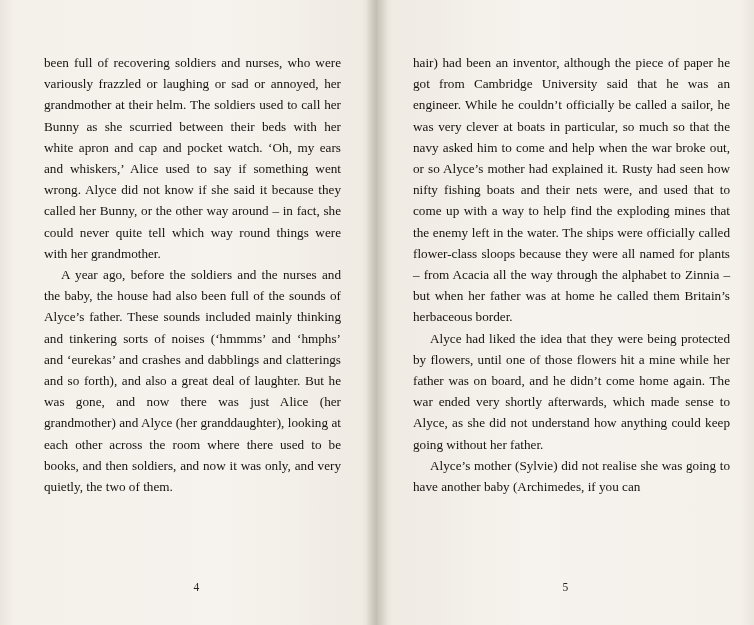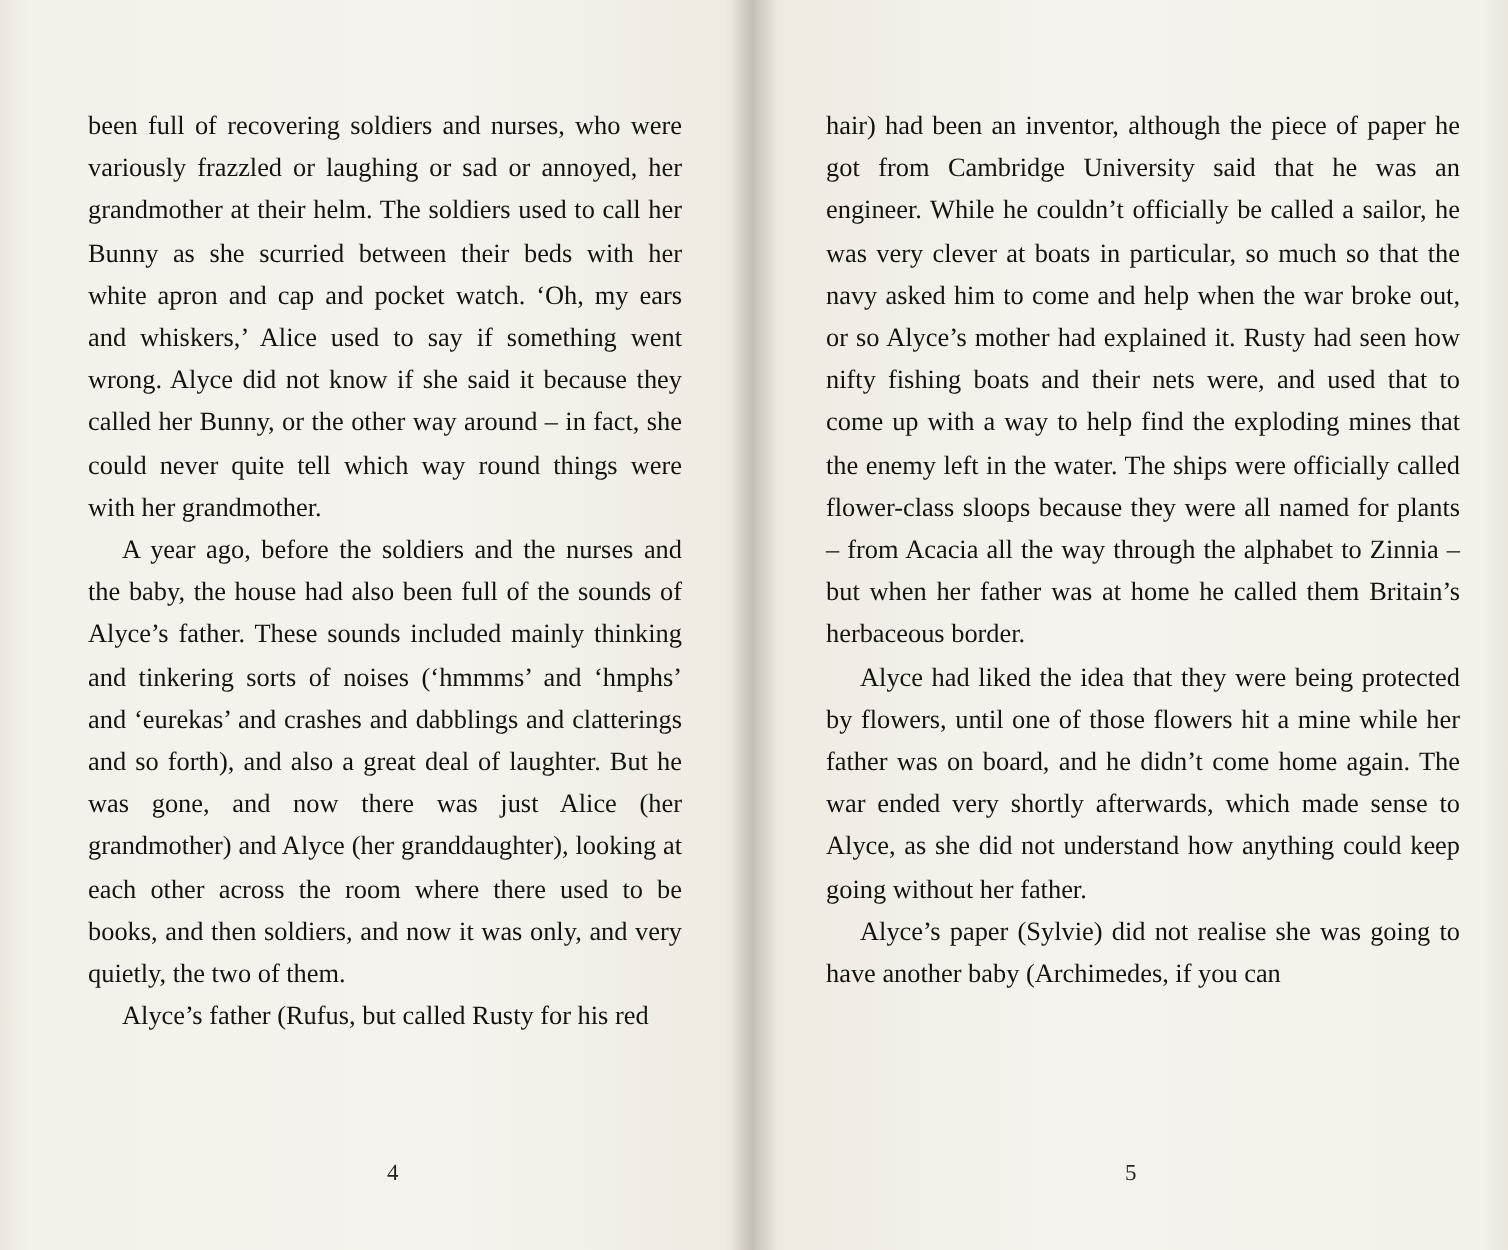--- a/index.html
+++ b/index.html
@@ -70,28 +70,27 @@
 </style>
 </head>
 <body>
 
 <div class="book">
 
   <div class="page page-left">
     <div class="text-block">
       <p>been full of recovering soldiers and nurses, who were variously frazzled or laughing or sad or annoyed, her grandmother at their helm. The soldiers used to call her Bunny as she scurried between their beds with her white apron and cap and pocket watch. ‘Oh, my ears and whiskers,’ Alice used to say if something went wrong. Alyce did not know if she said it because they called her Bunny, or the other way around – in fact, she could never quite tell which way round things were with her grandmother.</p>
       <p class="indent">A year ago, before the soldiers and the nurses and the baby, the house had also been full of the sounds of Alyce’s father. These sounds included mainly thinking and tinkering sorts of noises (‘hmmms’ and ‘hmphs’ and ‘eurekas’ and crashes and dabblings and clatterings and so forth), and also a great deal of laughter. But he was gone, and now there was just Alice (her grandmother) and Alyce (her granddaughter), looking at each other across the room where there used to be books, and then soldiers, and now it was only, and very quietly, the two of them.</p>
-      <p class="indent">Alyce’s father (Rufus, but called Rusty for his red</p>
     </div>
     <div class="folio folio-left">4</div>
   </div>
 
   <div class="page page-right">
     <div class="text-block">
       <p>hair) had been an inventor, although the piece of paper he got from Cambridge University said that he was an engineer. While he couldn’t officially be called a sailor, he was very clever at boats in particular, so much so that the navy asked him to come and help when the war broke out, or so Alyce’s mother had explained it. Rusty had seen how nifty fishing boats and their nets were, and used that to come up with a way to help find the exploding mines that the enemy left in the water. The ships were officially called flower-class sloops because they were all named for plants – from Acacia all the way through the alphabet to Zinnia – but when her father was at home he called them Britain’s herbaceous border.</p>
       <p class="indent">Alyce had liked the idea that they were being protected by flowers, until one of those flowers hit a mine while her father was on board, and he didn’t come home again. The war ended very shortly afterwards, which made sense to Alyce, as she did not understand how anything could keep going without her father.</p>
-      <p class="indent">Alyce’s paper (Sylvie) did not realise she was going to have another baby (Archimedes, if you can</p>
+      <p class="indent">Alyce’s mother (Sylvie) did not realise she was going to have another baby (Archimedes, if you can</p>
     </div>
     <div class="folio folio-right">5</div>
   </div>
 
   <div class="gutter-shadow"></div>
 </div>
 
 </body></html>

